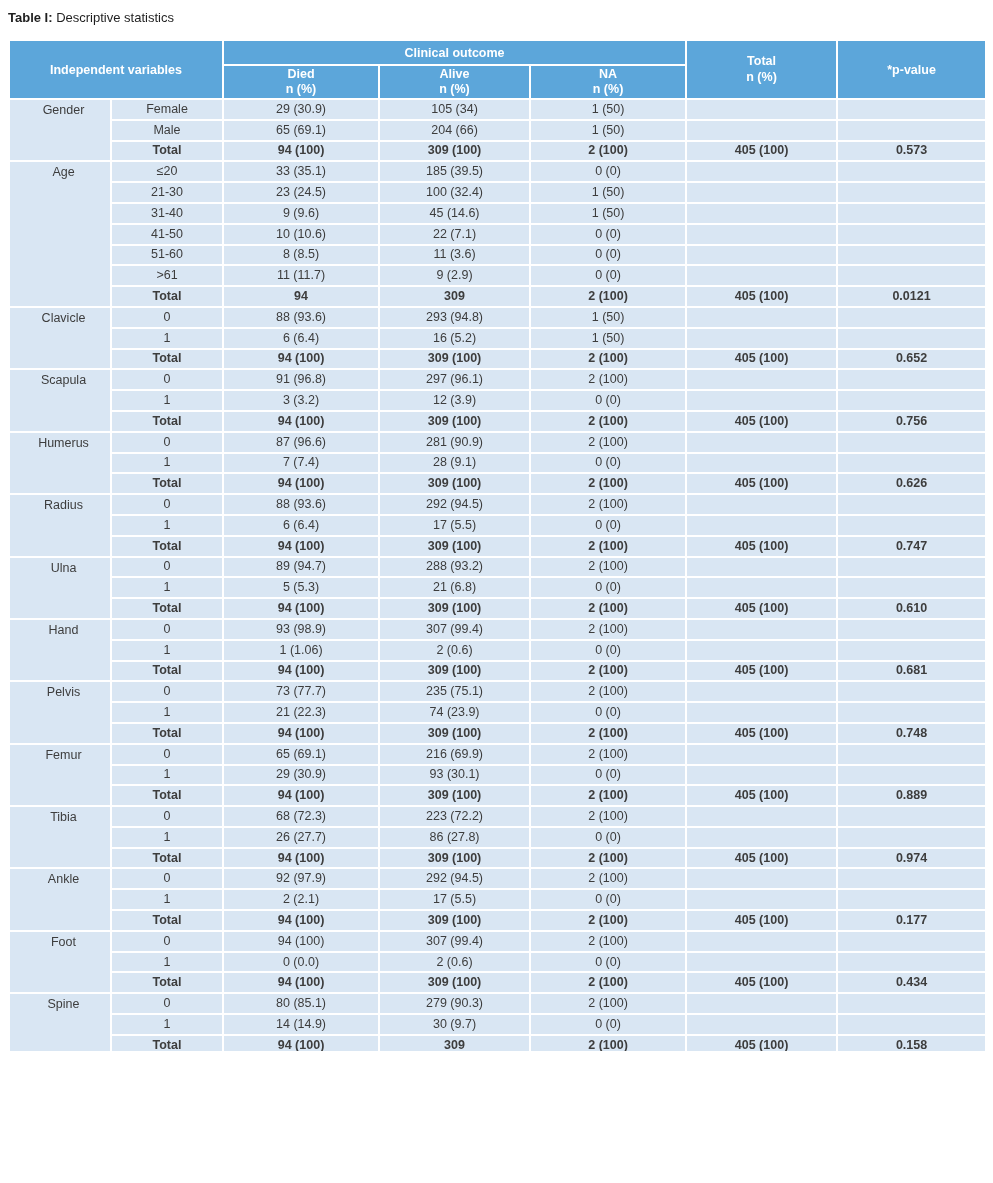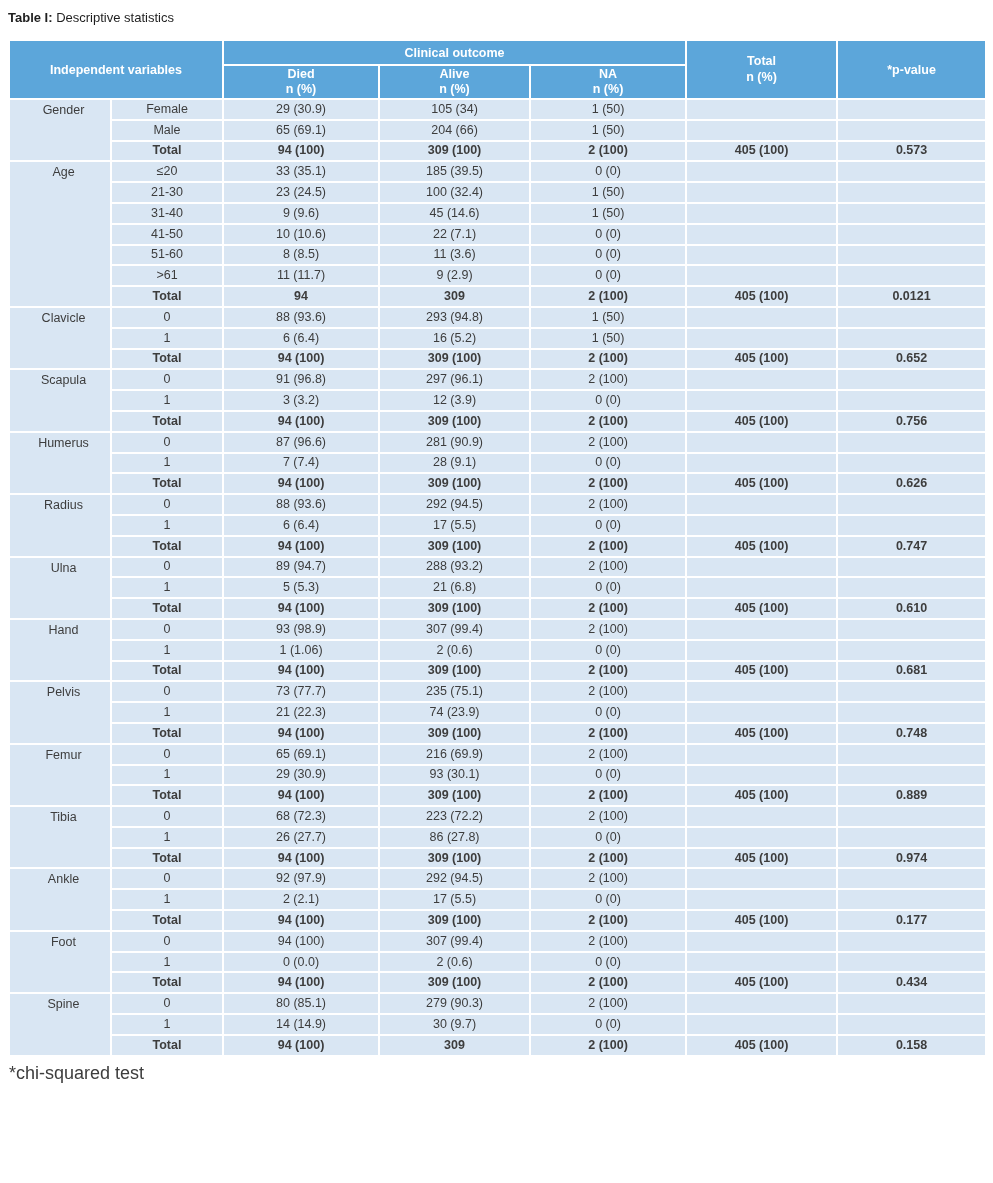--- a/index.html
+++ b/index.html
@@ -9,21 +9,21 @@
     --body-text: #3D3D3D;
   }
   * { box-sizing: border-box; }
   html, body {
     margin: 0;
     background: #ffffff;
     font-family: "Liberation Sans", sans-serif;
   }
   .page {
     width: 993px;
-    height: 1183px;
+    height: 1051px;
     padding: 6px 8px 6px 8px;
     background: #ffffff;
   }
   .title {
     font-size: 13px;
     color: #1f1f1f;
     margin: 4px 0 0 0;
     line-height: 16px;
   }
   .title .bold { font-weight: bold; }

